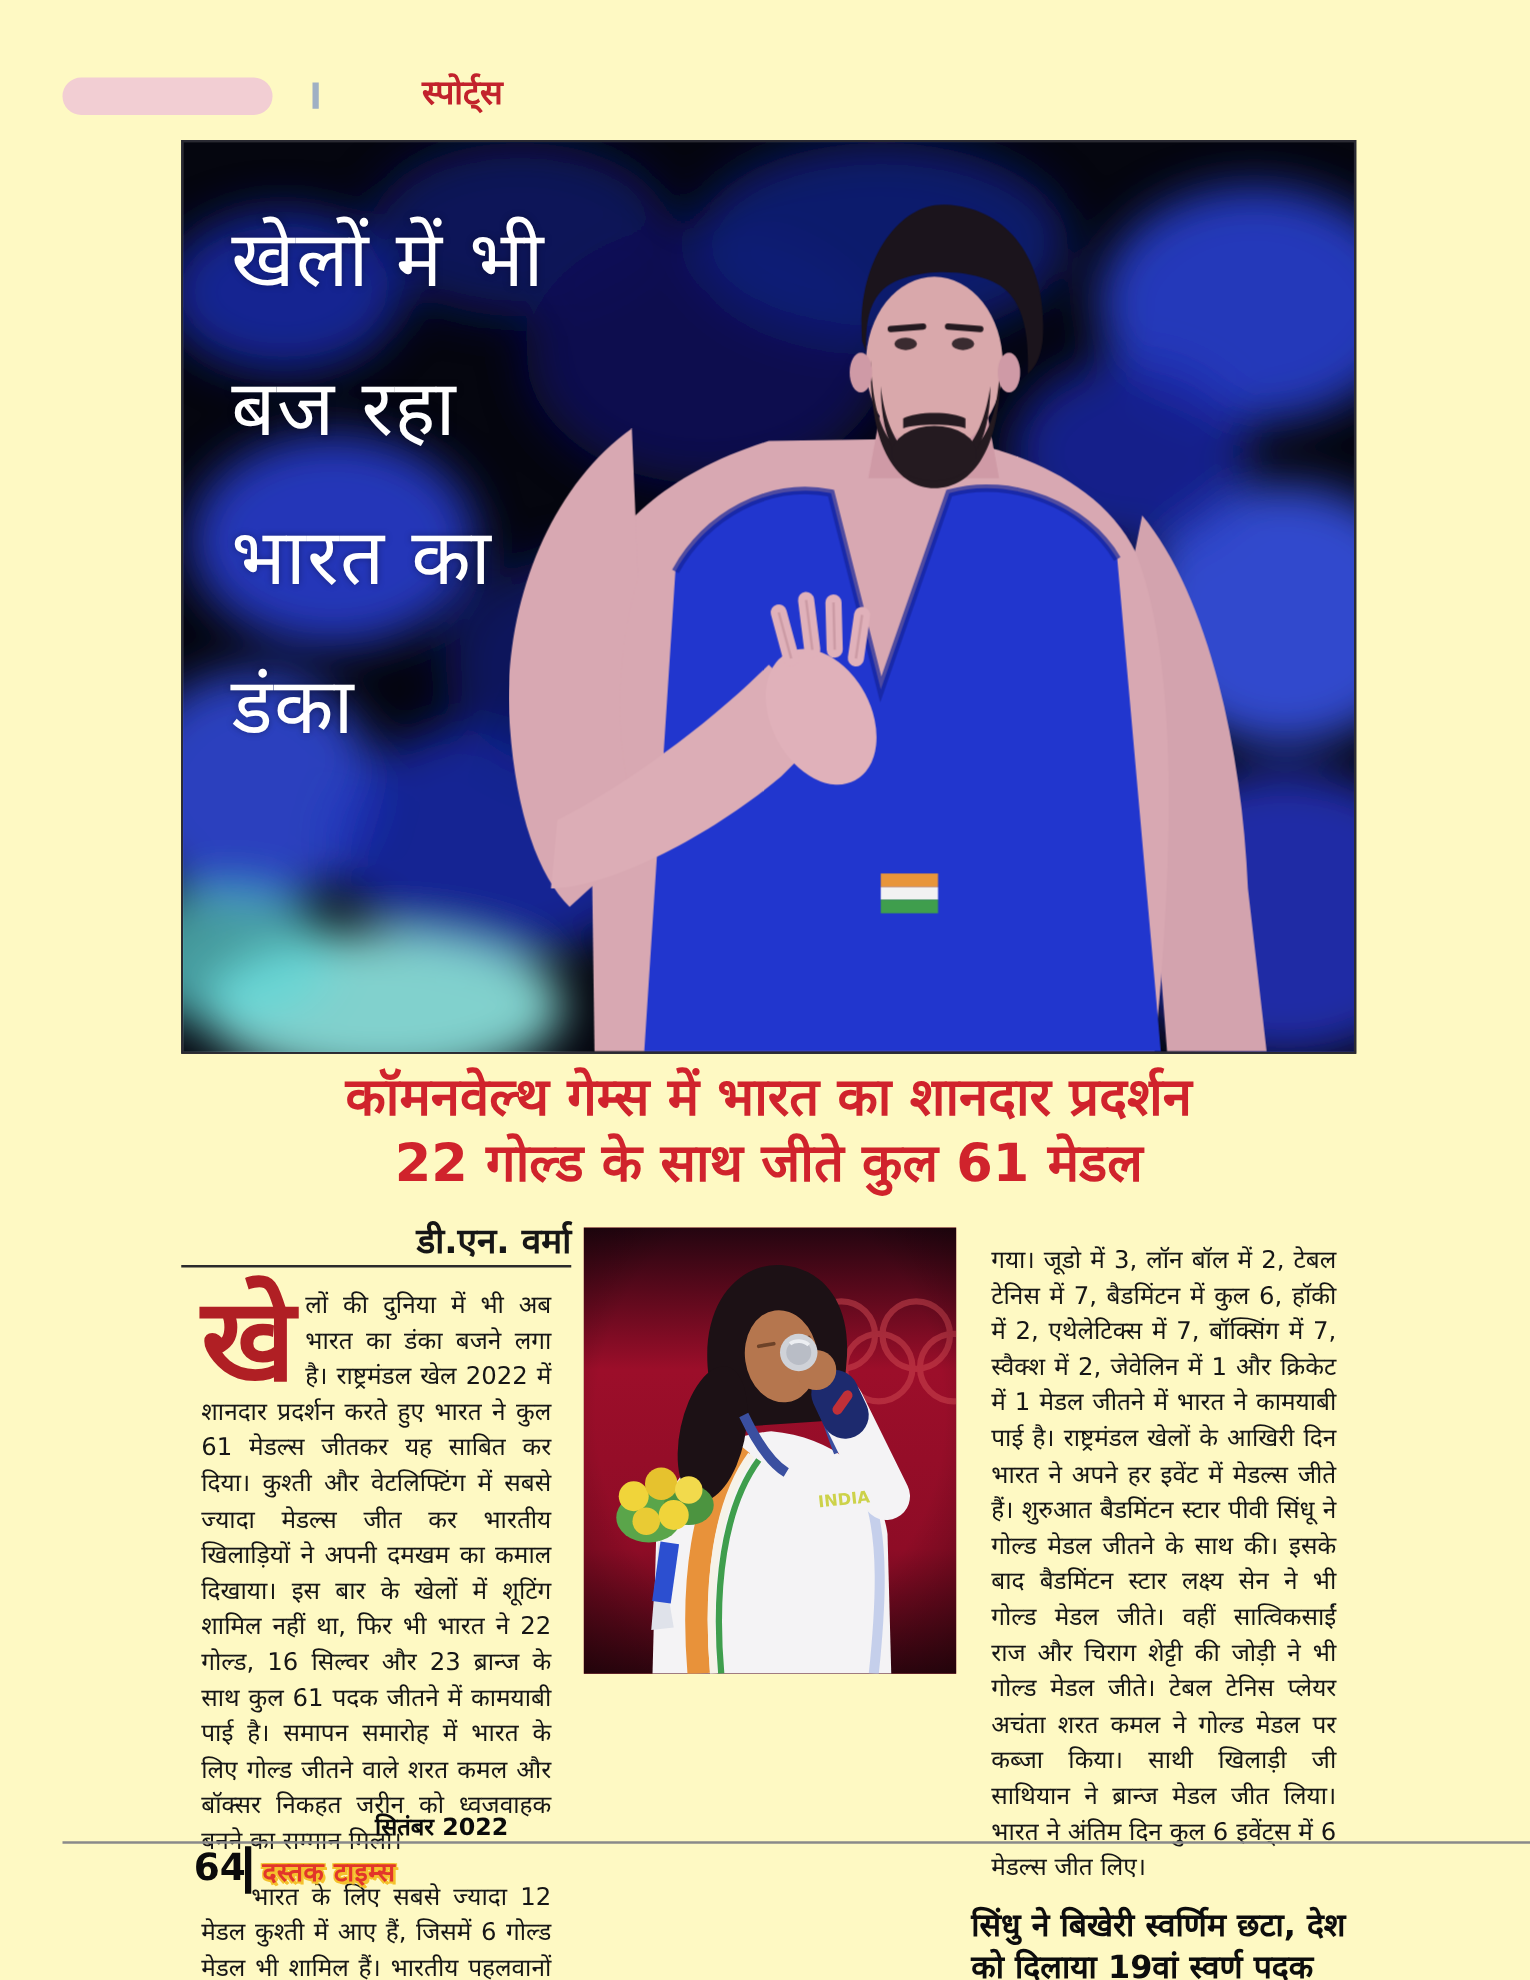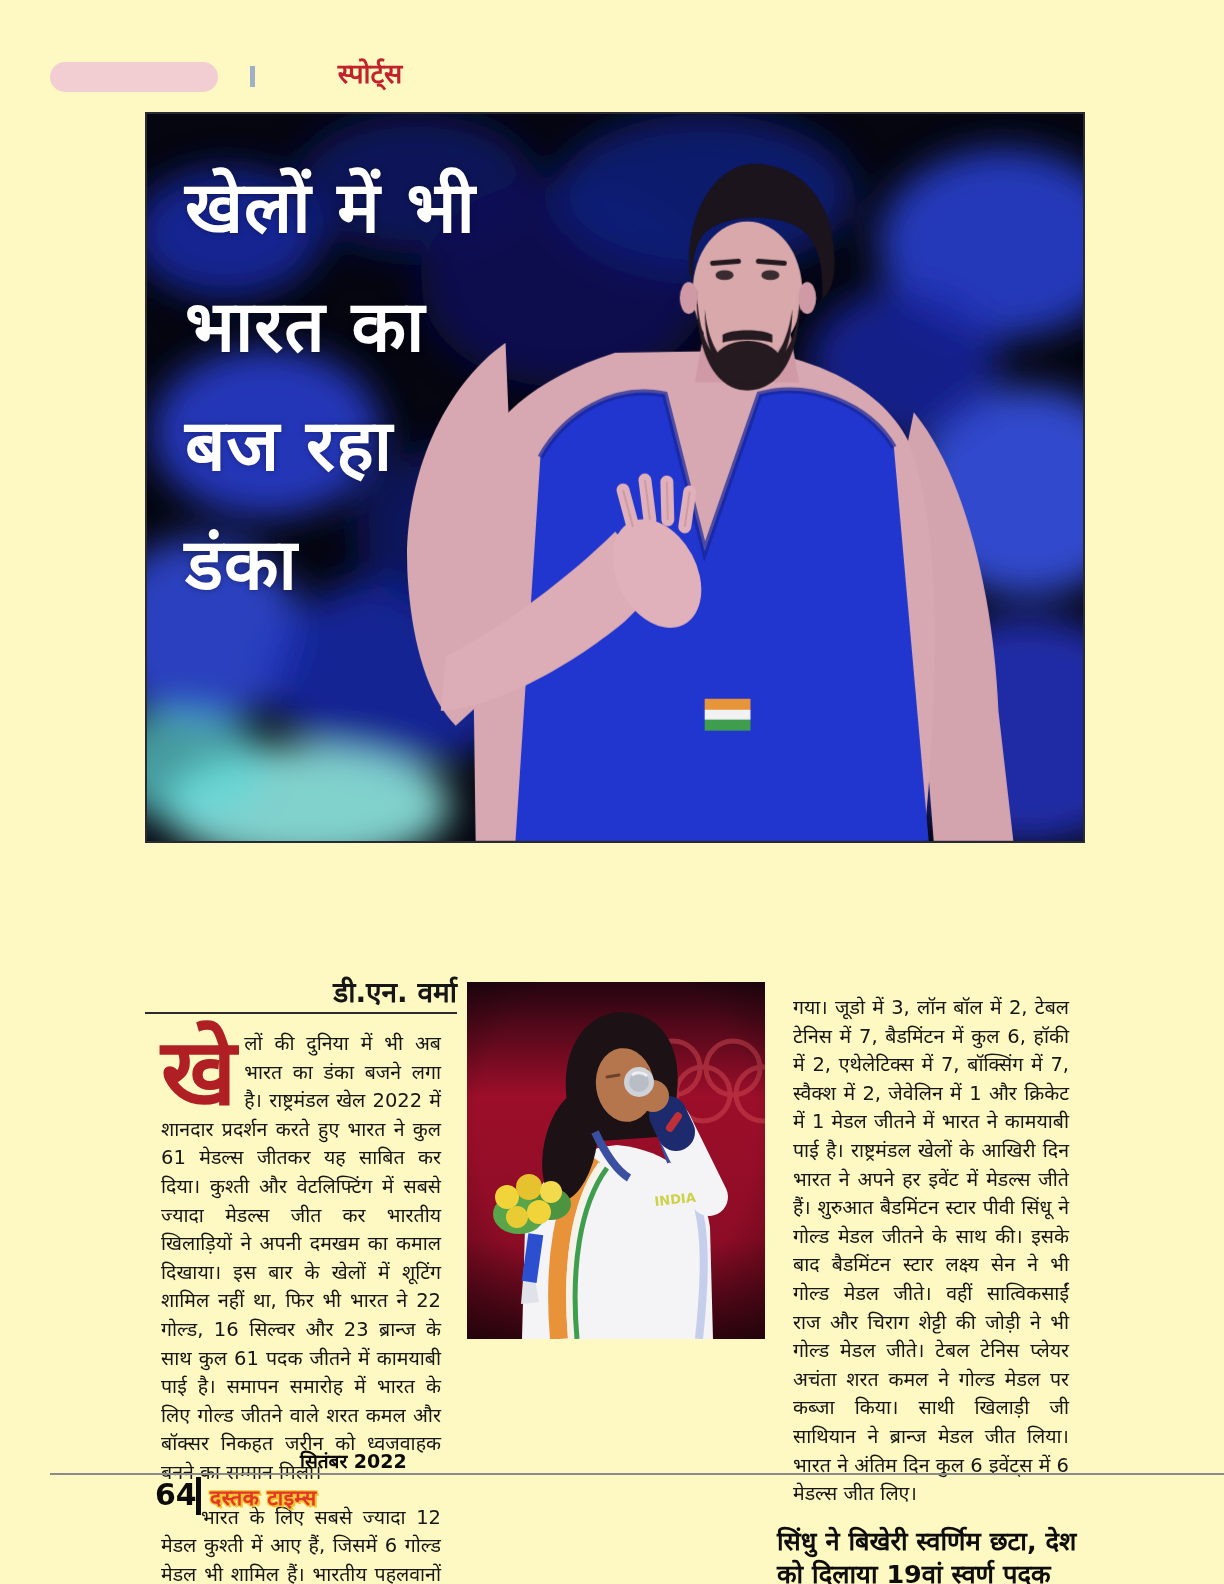--- a/index.html
+++ b/index.html
@@ -9,21 +9,21 @@
   }
   
   .hdr-pill{position:absolute;left:50px;top:62px;width:168px;height:30px;border-radius:15px;background:#f2ced3;}
   .hdr-tick{position:absolute;left:250px;top:66px;width:5px;height:21px;background:#9fb0c4;}
   .hdr-section{position:absolute;left:240px;top:54px;width:260px;text-align:center;
     font-size:27px;font-weight:bold;color:#c2222c;}
   
   .hero{position:absolute;left:145px;top:112px;width:940px;height:731px;border:2px solid #2a2a33;box-sizing:border-box;overflow:hidden;background:#05060f;}
   .hero svg{position:absolute;left:0;top:0;width:100%;height:100%;}
   .hero-headline{position:absolute;left:38px;top:34px;line-height:119px;
-    font-size:71px;font-weight:700;color:#ffffff;letter-spacing:1px;
+    font-size:62px;font-weight:400;color:#ffffff;letter-spacing:1px;
     text-shadow:0 0 6px rgba(0,0,20,.35);}
   
   .deck{position:absolute;left:145px;top:850px;width:940px;text-align:center;color:#d0232c;font-weight:bold;}
   .deck .l1{font-size:42px;line-height:56px;}
   .deck .l2{font-size:42px;line-height:50px;}
   
   .col{position:absolute;top:978px;font-size:19.5px;line-height:28.6px;text-align:justify;color:#161616;}
   .col1{left:145px;width:312px;}
   .col2{left:467px;width:298px;}
   .col3{left:777px;width:308px;}
@@ -118,26 +118,30 @@
           <ellipse cx="580" cy="162" rx="9" ry="5" fill="#3a2b30"></ellipse>
           <ellipse cx="626" cy="162" rx="9" ry="5" fill="#3a2b30"></ellipse>
           <path d="M568,150 L594,148 M614,148 L640,150" stroke="#241a20" stroke-width="5" stroke-linecap="round"></path>
           <ellipse cx="544" cy="185" rx="9" ry="16" fill="#cf9aa6"></ellipse>
           <ellipse cx="663" cy="185" rx="9" ry="16" fill="#cf9aa6"></ellipse>
         </g>
       </g>
     </svg>
     <div class="hero-headline">
       <div>खेलों में भी</div>
+      <div>बज रहा</div>
       <div>भारत का</div>
-      <div>बज रहा</div>
       <div>डंका</div>
     </div>
   </div>
 
+  <div class="deck">
+    <div class="l1">कॉमनवेल्थ गेम्स में भारत का शानदार प्रदर्शन</div>
+    <div class="l2">22 गोल्ड के साथ जीते कुल 61 मेडल</div>
+  </div>
 
   <div class="col col1">
     <div class="byline">डी.एन. वर्मा</div>
     <hr class="byline-rule">
     <p><span class="dropcap">खे</span><span>लों की दुनिया में भी अब भारत का डंका बजने लगा है। राष्ट्रमंडल खेल 2022 में शानदार प्रदर्शन करते हुए भारत ने कुल 61 मेडल्स जीतकर यह साबित कर दिया। कुश्ती और वेटलिफ्टिंग में सबसे ज्यादा मेडल्स जीत कर भारतीय खिलाड़ियों ने अपनी दमखम का कमाल दिखाया। इस बार के खेलों में शूटिंग शामिल नहीं था, फिर भी भारत ने 22 गोल्ड, 16 सिल्वर और 23 ब्रान्ज के साथ कुल 61 पदक जीतने में कामयाबी पाई है। समापन समारोह में भारत के लिए गोल्ड जीतने वाले शरत कमल और बॉक्सर निकहत जरीन को ध्वजवाहक बनने का सम्मान मिला।</span></p>
     <p class="indent">भारत के लिए सबसे ज्यादा 12 मेडल कुश्ती में आए हैं, जिसमें 6 गोल्ड मेडल भी शामिल हैं। भारतीय पहलवानों ने शानदार खेल दिखाते हुए पदकों की बारिश कर दी। वहीं दूसरे पायदान पर वेटलिफ्टिंग खिलाड़ी रहे जिन्होंने भारत</p>
   </div>
 
   <div class="col col2">
     <div class="col2-photo">

